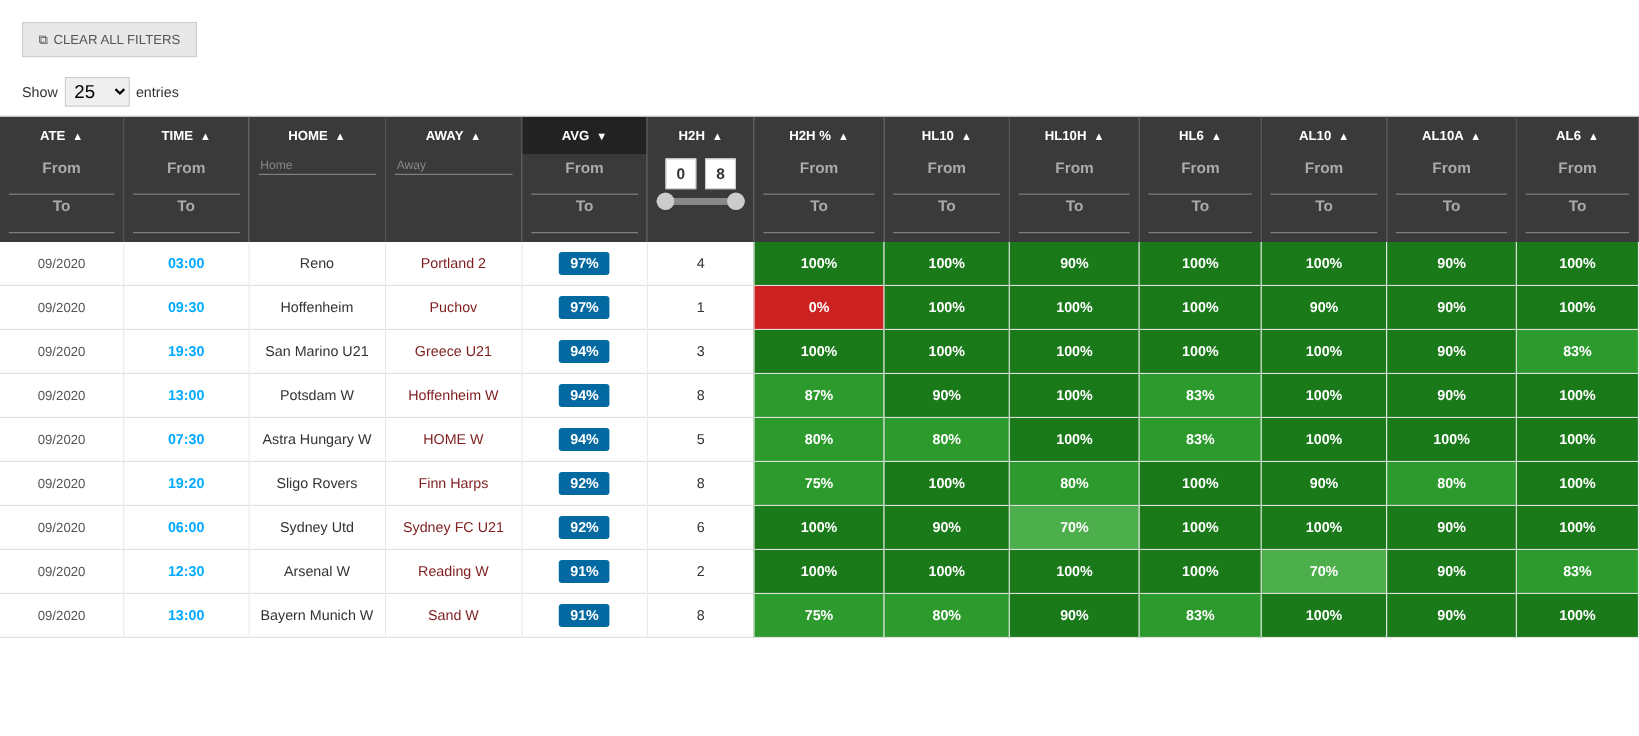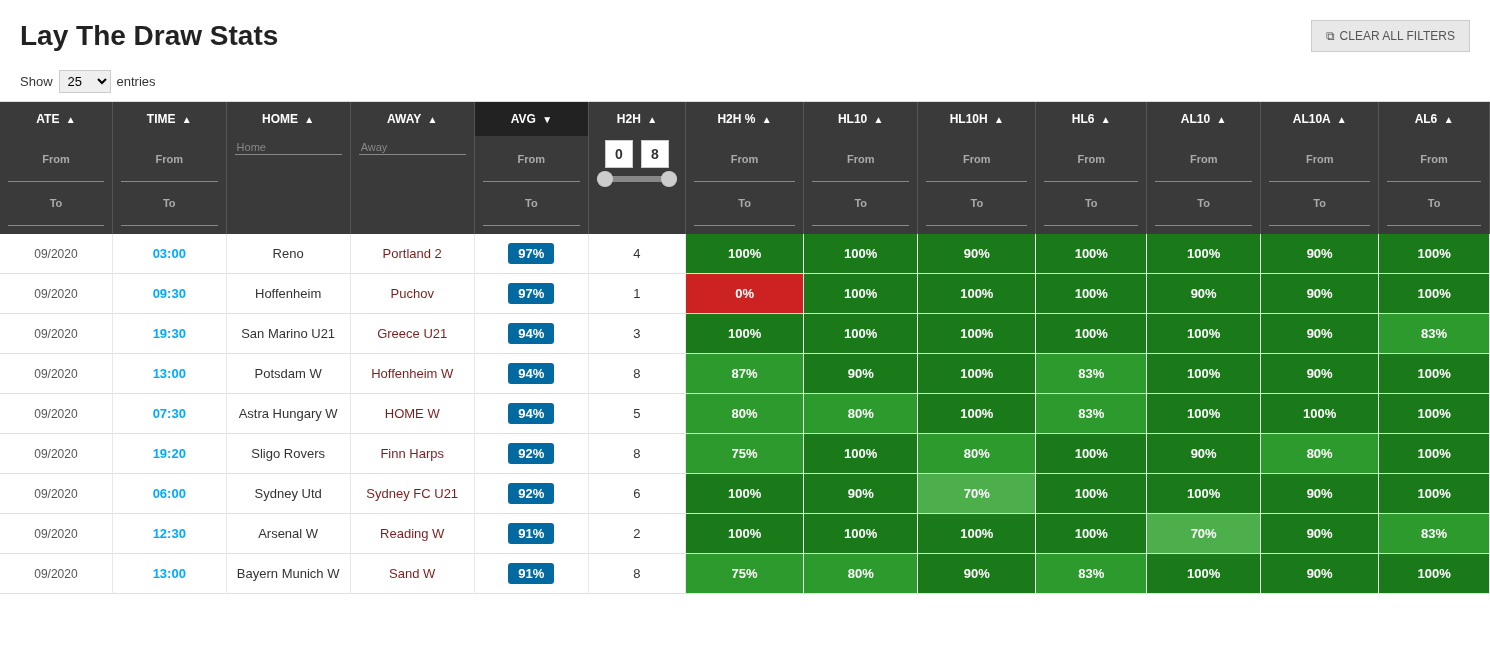--- a/index.html
+++ b/index.html
@@ -14,21 +14,21 @@
       cursor: pointer;
       font-size: 12px;
       color: #555;
       display: flex;
       align-items: center;
       gap: 5px;
     }
     
     .table-controls { padding: 8px 20px; display: flex; justify-content: space-between; align-items: center; }
     .show-entries { display: flex; align-items: center; gap: 6px; font-size: 13px; }
-    .show-entries select { border: 1px solid #ccc; padding: 2px 4px; font-size: 13px; }
+    .show-entries select { border: 1px solid #ccc; padding: 2px 4px; font-size: 17px; }
     .search-box { display: flex; align-items: center; gap: 6px; font-size: 13px; }
     .search-box input { border: 1px solid #ccc; padding: 4px 8px; font-size: 13px; width: 200px; }
     
     .table-wrapper { overflow-x: auto; border-top: 1px solid #ddd; }
     
     table { width: 100%; border-collapse: collapse; min-width: 1200px; }
     
     thead tr.header-row th {
       background: #3a3a3a;
       color: #fff;
@@ -45,21 +45,21 @@
     thead tr.header-row th .sort-arrow { margin-left: 3px; font-size: 10px; }
     
     thead tr.filter-row th {
       background: #3a3a3a;
       padding: 4px 8px 8px;
       border-right: 1px solid #555;
       vertical-align: top;
     }
     
     .filter-cell { display: flex; flex-direction: column; gap: 2px; }
-    .filter-label { color: #aaa; font-size: 11px; margin-top: 13px; }
+    .filter-label { color: #aaa; font-size: 14px; }
     .filter-input {
       background: transparent;
       border: none;
       border-bottom: 1px solid #888;
       color: #fff;
       font-size: 11px;
       width: 100%;
       outline: none;
       padding: 1px 2px;
     }
@@ -135,21 +135,20 @@
       font-weight: bold;
       padding: 9px 8px;
     }
     
     .date-cell { color: #555; font-size: 12px; }
   </style>
 </head>
 <body>
 
 <div class="page-header">
-  <h1 class="page-title">Lay The Draw Stats</h1>
   <button class="clear-filters-btn">
     <span>⧉</span>
     <span>CLEAR ALL FILTERS</span>
   </button>
 </div>
 
 <div class="table-controls">
   <div class="show-entries">
     <span>Show</span>
     <select>

